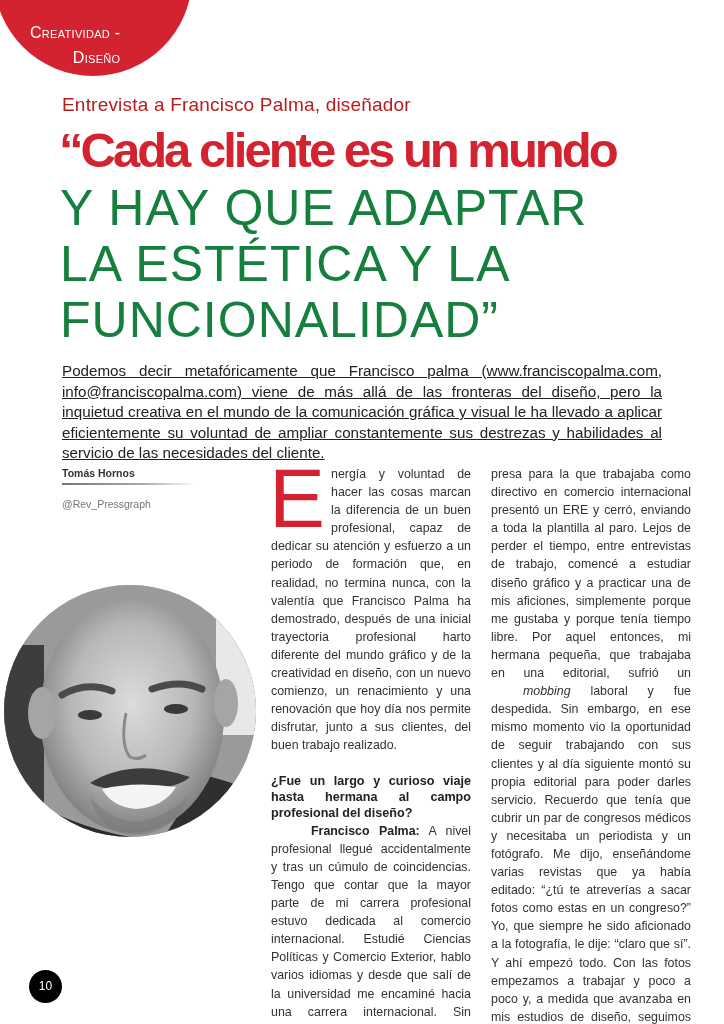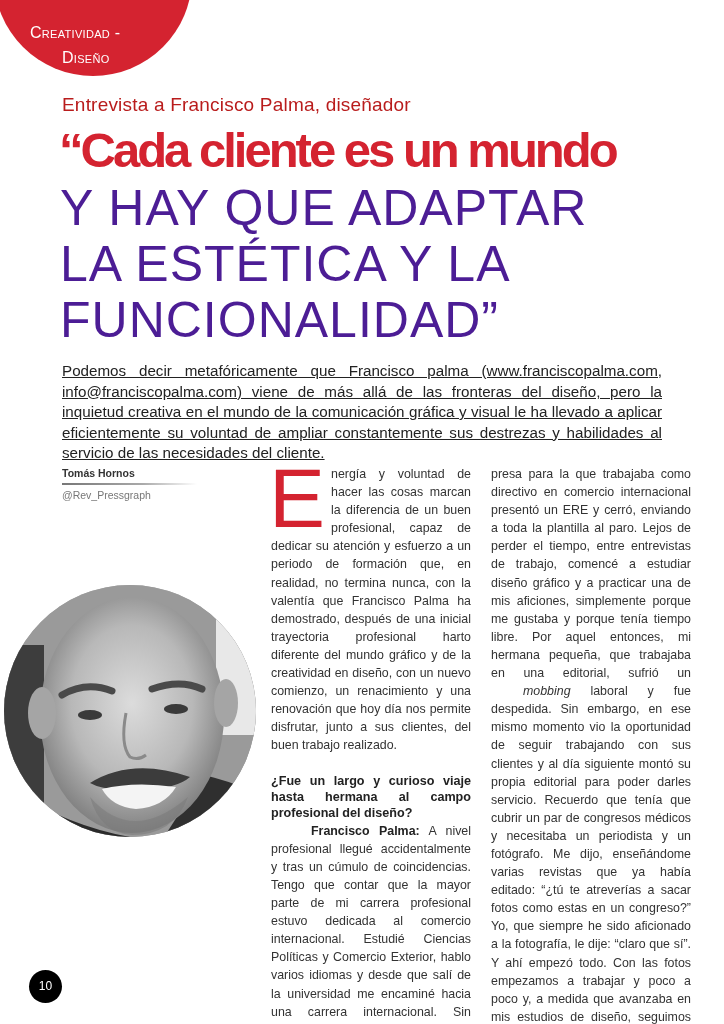--- a/index.html
+++ b/index.html
@@ -9,47 +9,47 @@
   }
   .section-badge {
     position:absolute; left:-6px; top:-122px; width:198px; height:198px;
     border-radius:50%; background:#d42330;
   }
   .section-label {
     position:absolute; left:30px; top:20px; color:#fff; font-size:16px; line-height:25px;
     letter-spacing:0.3px; font-variant:small-caps; font-family:"Liberation Sans", sans-serif;
   }
   .section-label span { display:block; }
-  .section-label .l2 { padding-left:32px; }
+  .section-label .l2 { padding-left:32px;text-align:right; }
 
   .kicker {
     position:absolute; left:62px; top:94px; font-size:19px; color:#b91c1c;
     font-family:"Liberation Sans", sans-serif; font-weight:normal; letter-spacing:0.2px;text-align:center;
   }
   .headline-red {
     position:absolute; left:59px; top:121px; font-size:49px; line-height:58px; color:#d42330;
     font-weight:bold; letter-spacing:-3px; font-family:"Liberation Sans", sans-serif; white-space:nowrap;
   }
   .headline-thin {
-    position:absolute; left:60px; top:180px; font-size:50px; line-height:56px; color:#4c1d95;
+    position:absolute; left:60px; top:180px; font-size:50px; line-height:56px; color:#15803d;
     font-family:"Liberation Sans", sans-serif; font-weight:normal; letter-spacing:1px;
   }
   .headline-thin span { display:block; }
 
   .standfirst {
     position:absolute; left:62px; top:361px; width:600px; font-size:15.2px; line-height:20.5px;
     color:#222; text-align:justify; font-family:"Liberation Sans", sans-serif;text-decoration:underline;
   }
 
   .byline {
     position:absolute; left:62px; top:467px; width:135px;
   }
   .byline .author { font-size:10.5px; font-weight:bold; color:#333; font-family:"Liberation Sans", sans-serif; }
   .byline .rule { height:2px; margin-top:4px; background:linear-gradient(90deg,#777 0%,#aaa 60%,#fff 100%); }
-  .byline .handle { font-size:10.5px; color:#777; margin-top:4px; font-family:"Liberation Sans", sans-serif; }
+  .byline .handle { font-size:10.5px; color:#777; margin-top:13px; font-family:"Liberation Sans", sans-serif; }
 
   .portrait {
     position:absolute; left:4px; top:585px; width:252px; height:252px; border-radius:50%;
     overflow:hidden;
     background:radial-gradient(ellipse at 50% 45%, #e4e4e4 0%, #cfcfcf 35%, #a9a9a9 60%, #6d6d6d 85%, #3a3a3a 100%);
   }
   .portrait svg { width:100%; height:100%; display:block; }
 
   .col {
     position:absolute; font-size:12.4px; line-height:18.1px; color:#333; text-align:justify;

